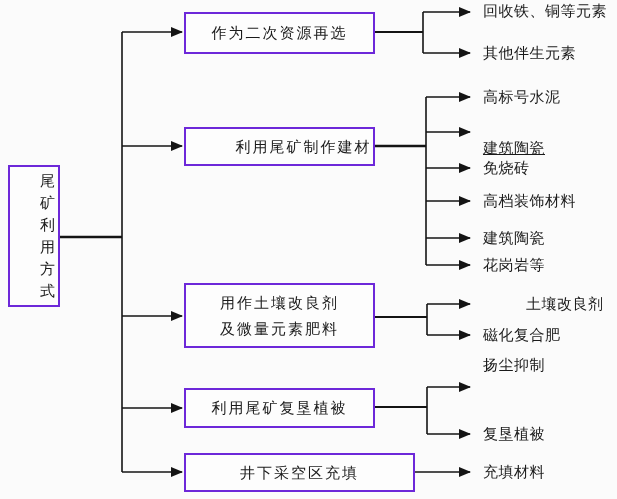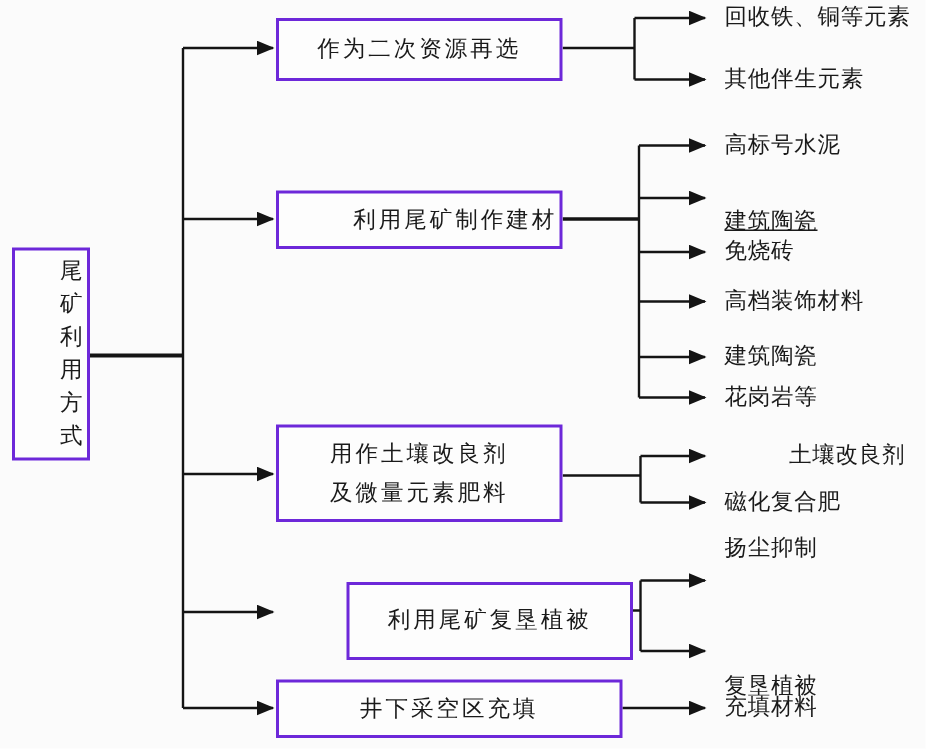--- a/index.html
+++ b/index.html
@@ -46,21 +46,21 @@
     width: 17px;
     word-break: break-all;
     letter-spacing: 0;
     line-height: 22px;
     font-size: 15px;
     text-align: center;
   }
   .b1 { left: 184px; top: 12px;  width: 191px; height: 42px; }
   .b2 { left: 184px; top: 127px; width: 191px; height: 39px; padding-left: 48px; }
   .b3 { left: 184px; top: 283px; width: 191px; height: 65px; padding: 0 29px; }
-  .b4 { left: 184px; top: 388px; width: 191px; height: 52px; margin-left: 47px; }
+  .b4 { left: 184px; top: 388px; width: 191px; height: 40px; }
   .b5 { left: 184px; top: 453px; width: 231px; height: 39px; }
   .leaf {
     position: absolute;
     left: 483px;
     height: 22px;
     line-height: 22px;
     font-size: 15px;
     letter-spacing: 0.5px;
     white-space: nowrap;
   }
@@ -68,21 +68,21 @@
   .l1  { top: 42px;  }
   .l2  { top: 86px;  }
   .l3  { top: 137px; text-decoration: underline; }
   .l4  { top: 157px; }
   .l5  { top: 190px; }
   .l6  { top: 227px; }
   .l7  { top: 254px; }
   .l8  { top: 293px; margin-left: 43px; }
   .l9  { top: 324px; }
   .l10 { top: 356px; font-family: Liberation Mono, monospace; }
-  .l11 { top: 423px; margin-top: 24px; }
+  .l11 { top: 423px; }
   .l12 { top: 461px; }
 </style>
 </head>
 <body>
 
 <div class="canvas">
 
   <svg class="wires" width="617" height="499" viewBox="0 0 617 499">
     <defs>
       <marker id="ah" markerUnits="userSpaceOnUse" markerWidth="12" markerHeight="10" refX="11" refY="5" orient="auto">

